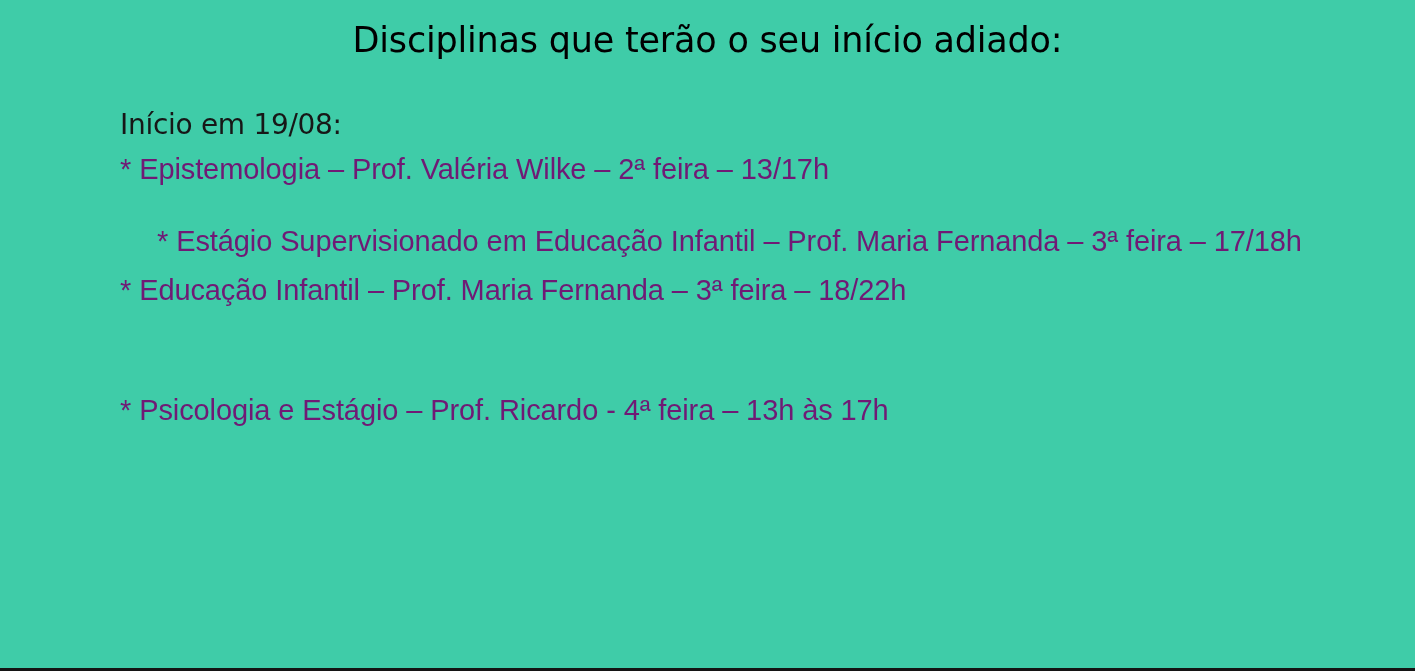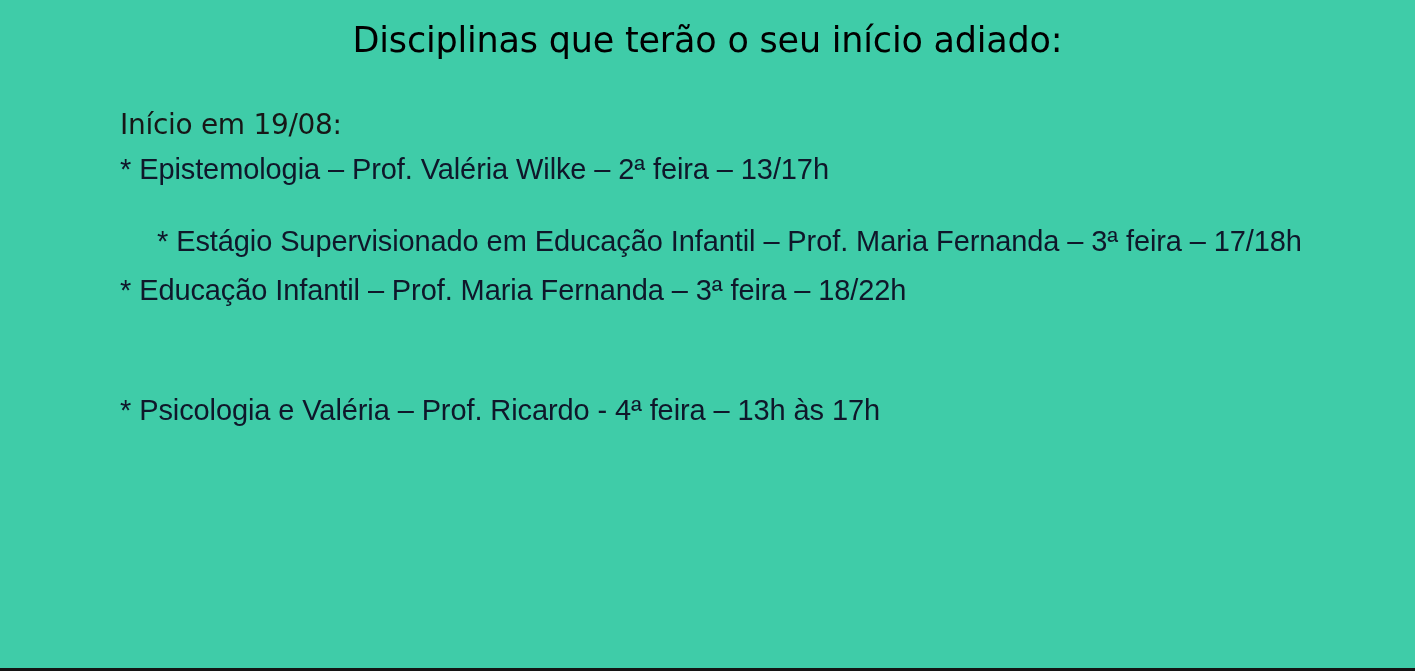--- a/index.html
+++ b/index.html
@@ -69,21 +69,21 @@
   }
 
   .heading-row {
     line-height: 40px;
   }
 
   .item {
     font-size: 29px;
     line-height: 50px;
     font-weight: 400;
-    color: #0f172a;
+    color: #701a75;
     letter-spacing: -0.1px;
   }
 
   .item.tight {
     line-height: 40px;
   }
 
   .item.wrap {
     line-height: 48px;
     width: 1175px;
@@ -111,17 +111,17 @@
     <div class="gap-md"></div>
 
     <div class="section">
       <div class="item wrap">* Estágio Supervisionado em Educação Infantil – Prof. Maria Fernanda – 3ª feira – 17/18h</div>
       <div class="item">* Educação Infantil – Prof. Maria Fernanda – 3ª feira – 18/22h</div>
     </div>
 
     <div class="gap-lg"></div>
 
     <div class="section">
-      <div class="item">* Psicologia e Valéria – Prof. Ricardo - 4ª feira – 13h às 17h</div>
+      <div class="item">* Psicologia e Estágio – Prof. Ricardo - 4ª feira – 13h às 17h</div>
     </div>
 
   </div>
 </div>
 
 </body></html>

